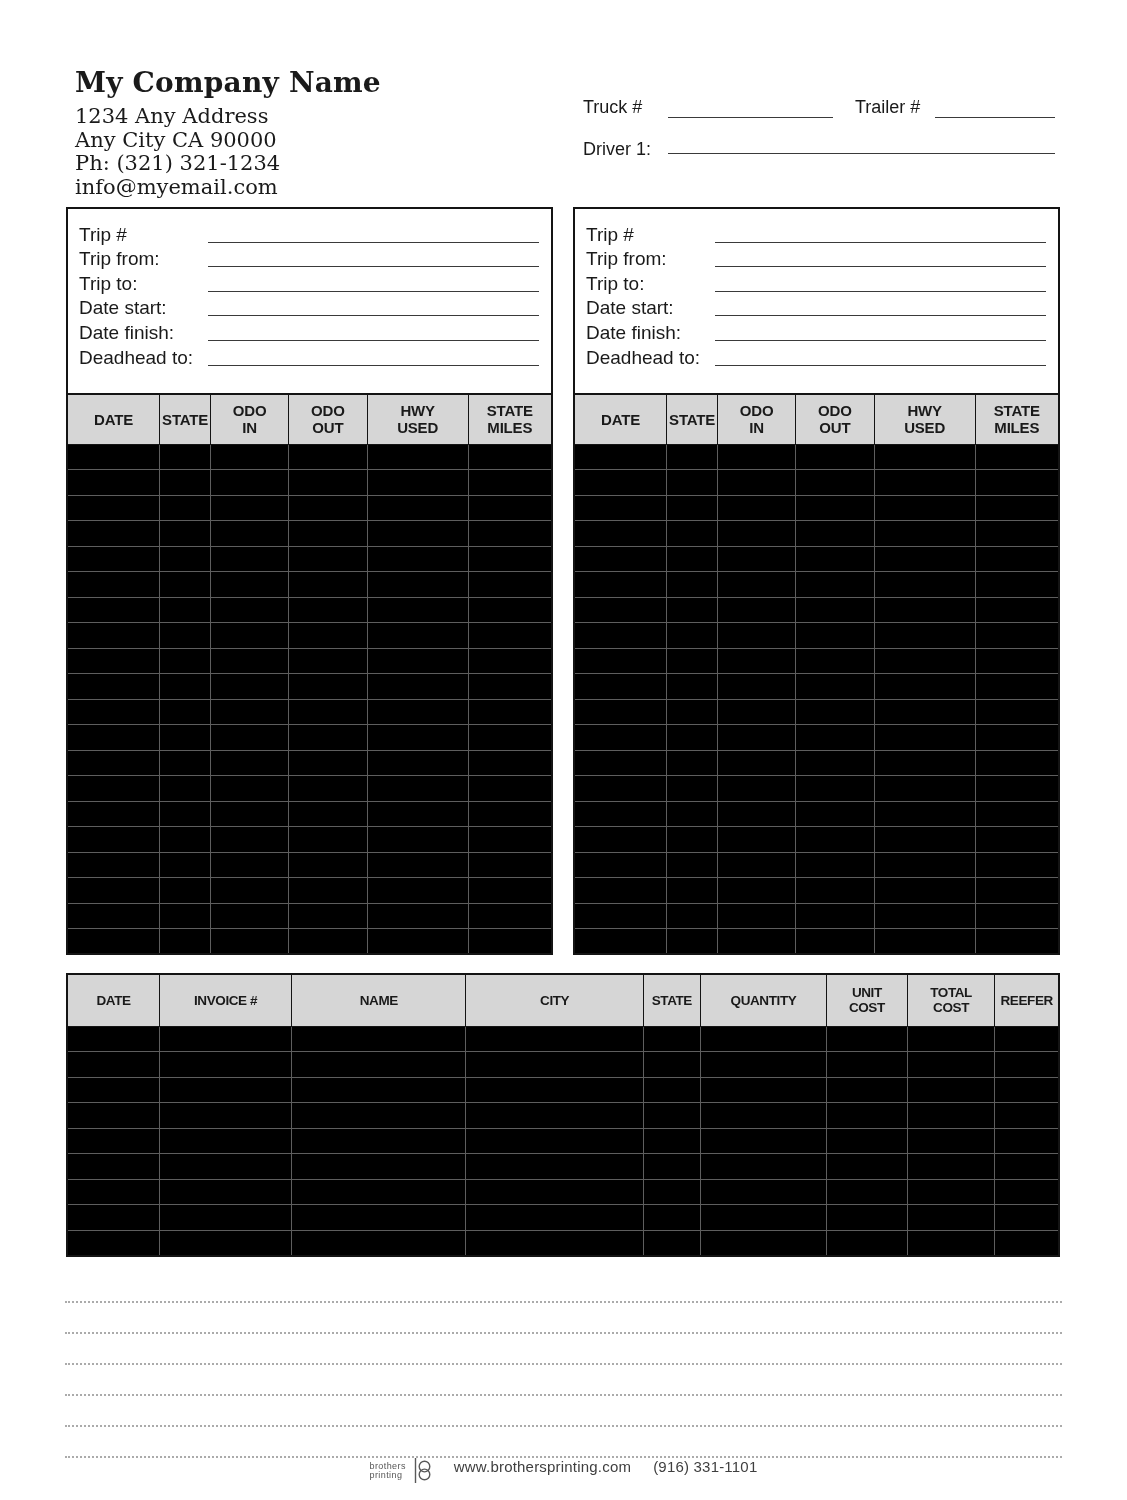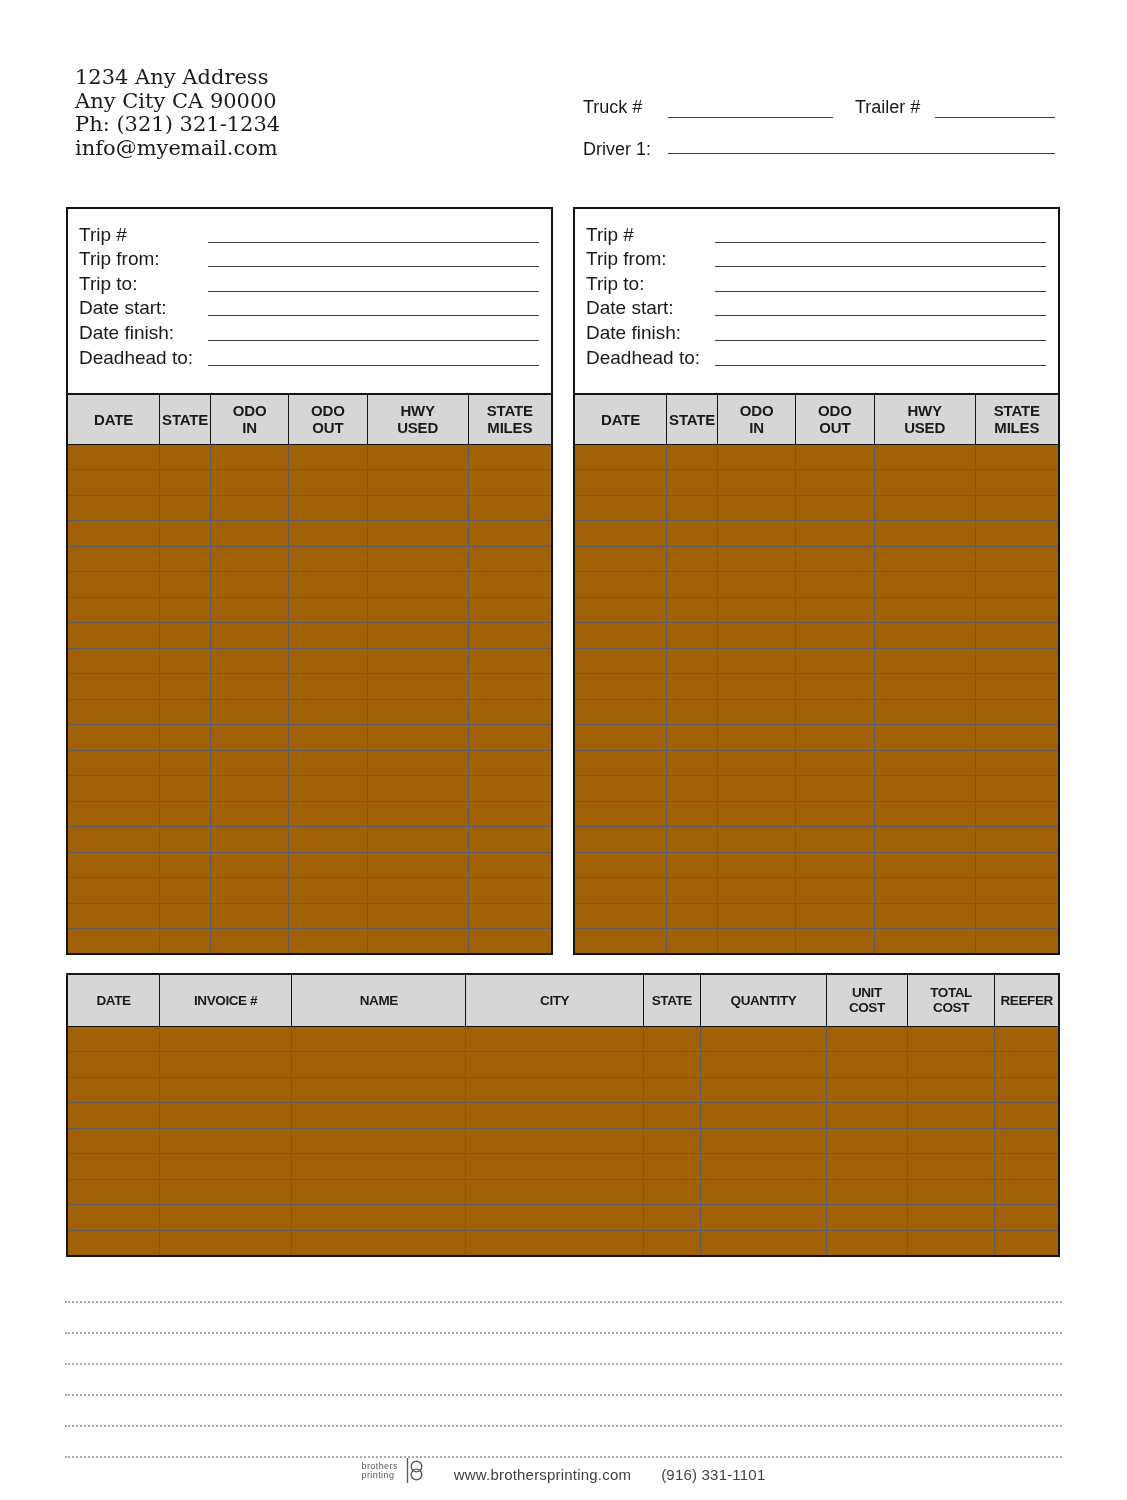--- a/index.html
+++ b/index.html
@@ -86,21 +86,21 @@
     height: 20px;
     margin-bottom: 2px;
   }
 
   
   table {
     position: absolute;
     border-collapse: collapse;
     table-layout: fixed;
     border: 2px solid #141414;
-    background: #a16207;
+    background: #000000;
   }
   th {
     background: #d6d6d6;
     font-weight: bold;
     text-align: center;
     vertical-align: middle;
     border: 1.5px solid #141414;
     padding: 0;
   }
   td {
@@ -148,39 +148,40 @@
   }
 
   
   .footer {
     position: absolute;
     left: 0;
     top: 1458px;
     width: 100%;
     display: flex;
     justify-content: center;
-    align-items: flex-end;
-    gap: 30px;
+    align-items: flex-start;
+    gap: 22px;
     color: #4d4d4d;
   }
   .logo-group { display: flex; align-items: center; gap: 7px; }
   .logo-text {
     font-size: 9px;
     line-height: 9px;
     letter-spacing: 0.4px;
     color: #575757;
   }
   .footer-text { font-size: 15px; letter-spacing: 0.2px; color: #3f3f3f; }
 </style>
 </head>
 <body>
 
 <div class="page">
 
   <div class="company-block">
+    <h1 class="company-name">My Company Name</h1>
     <div class="company-line">1234 Any Address</div>
     <div class="company-line">Any City CA 90000</div>
     <div class="company-line">Ph: (321) 321-1234</div>
     <div class="company-line">info@myemail.com</div>
   </div>
 
   <div class="vehicle-fields">
     <div class="vf-row">
       <span class="vf-label truck">Truck #</span>
       <span class="fill-line vf-line-truck"></span>

